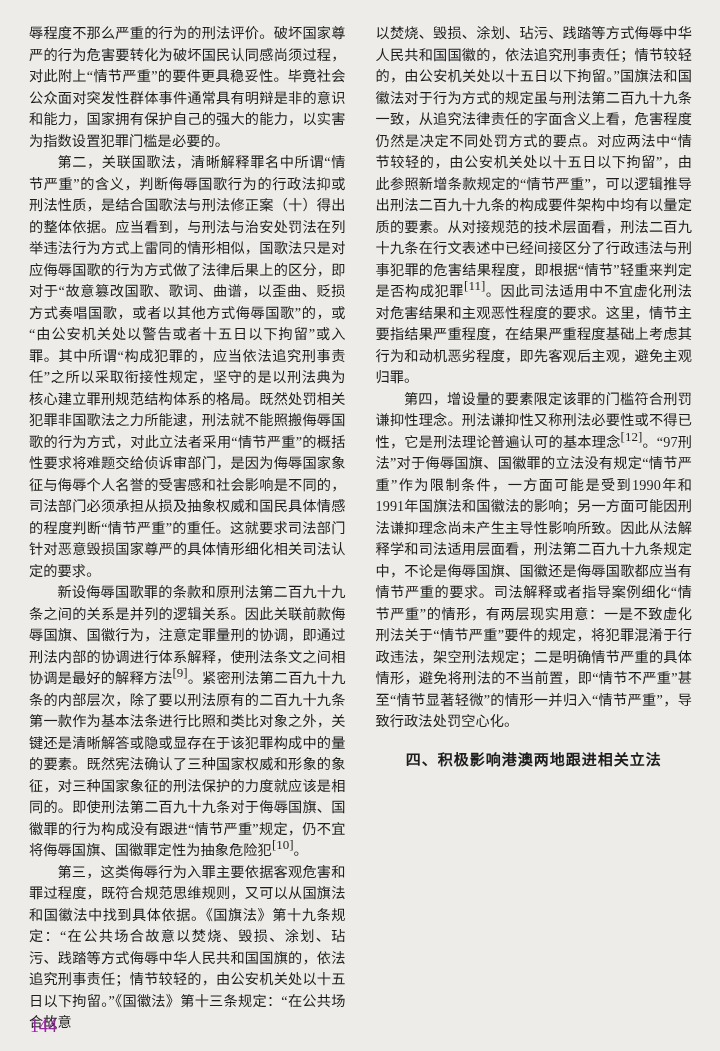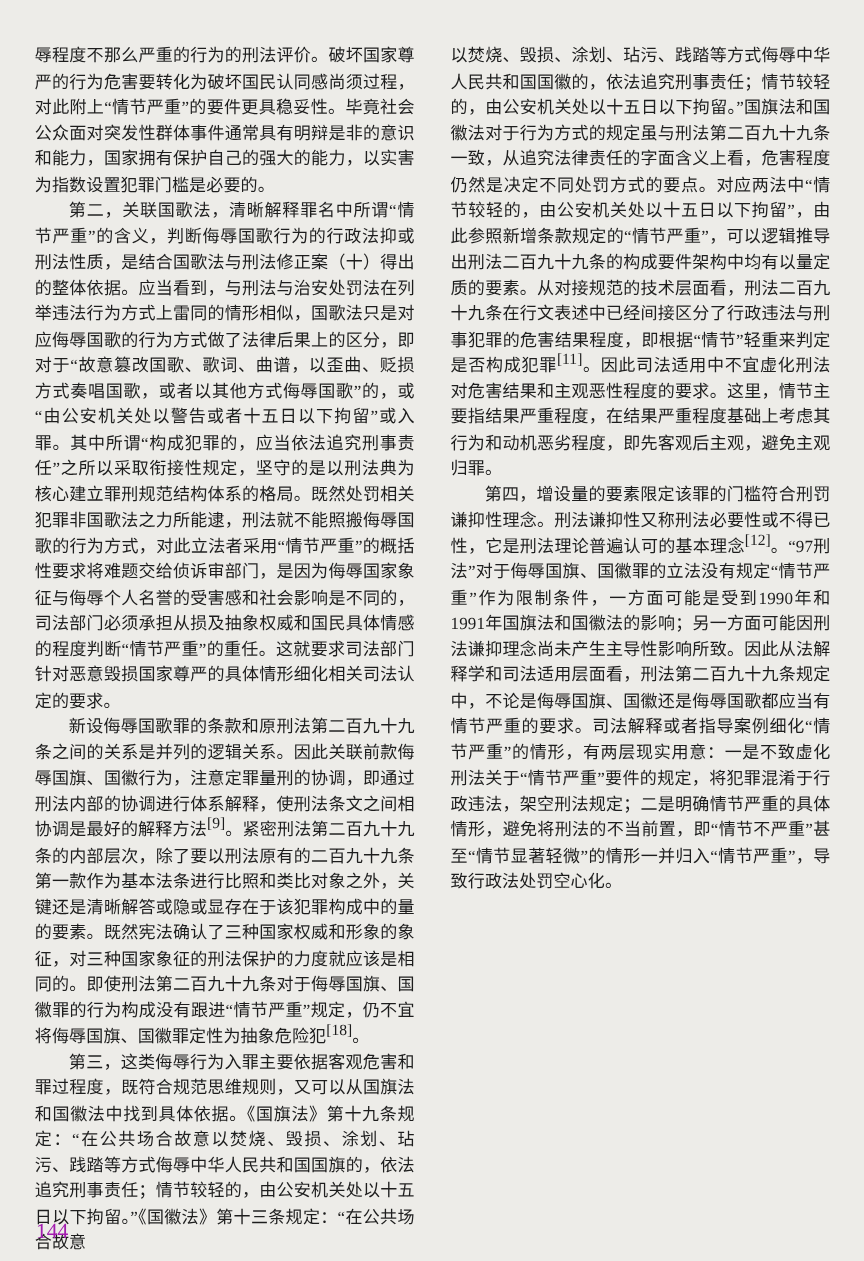--- a/index.html
+++ b/index.html
@@ -22,21 +22,20 @@
     background: #edece8;
     box-sizing: border-box;
   }
   .columns {
     position: absolute;
     left: 29px;
     top: 23px;
     right: 28px;
     display: flex;
     gap: 30px;
-    margin-top: 14px;
   }
   .col {
     width: 330px;
     font-size: 14.2px;
     line-height: 21.5px;
     text-align: justify;
     text-justify: inter-character;
     letter-spacing: 0.1px;
   }
   .col p {
@@ -68,22 +67,23 @@
   }
 </style>
 </head>
 <body>
 
 <div class="page">
   <div class="columns">
     <div class="col" id="col-left">
         <p class="no-indent">辱程度不那么严重的行为的刑法评价。破坏国家尊严的行为危害要转化为破坏国民认同感尚须过程，对此附上“情节严重”的要件更具稳妥性。毕竟社会公众面对突发性群体事件通常具有明辩是非的意识和能力，国家拥有保护自己的强大的能力，以实害为指数设置犯罪门槛是必要的。</p>
         <p class="indent">第二，关联国歌法，清晰解释罪名中所谓“情节严重”的含义，判断侮辱国歌行为的行政法抑或刑法性质，是结合国歌法与刑法修正案（十）得出的整体依据。应当看到，与刑法与治安处罚法在列举违法行为方式上雷同的情形相似，国歌法只是对应侮辱国歌的行为方式做了法律后果上的区分，即对于“故意篡改国歌、歌词、曲谱，以歪曲、贬损方式奏唱国歌，或者以其他方式侮辱国歌”的，或“由公安机关处以警告或者十五日以下拘留”或入罪。其中所谓“构成犯罪的，应当依法追究刑事责任”之所以采取衔接性规定，坚守的是以刑法典为核心建立罪刑规范结构体系的格局。既然处罚相关犯罪非国歌法之力所能逮，刑法就不能照搬侮辱国歌的行为方式，对此立法者采用“情节严重”的概括性要求将难题交给侦诉审部门，是因为侮辱国家象征与侮辱个人名誉的受害感和社会影响是不同的，司法部门必须承担从损及抽象权威和国民具体情感的程度判断“情节严重”的重任。这就要求司法部门针对恶意毁损国家尊严的具体情形细化相关司法认定的要求。</p>
-        <p class="indent">新设侮辱国歌罪的条款和原刑法第二百九十九条之间的关系是并列的逻辑关系。因此关联前款侮辱国旗、国徽行为，注意定罪量刑的协调，即通过刑法内部的协调进行体系解释，使刑法条文之间相协调是最好的解释方法<sup class="fn">[9]</sup>。紧密刑法第二百九十九条的内部层次，除了要以刑法原有的二百九十九条第一款作为基本法条进行比照和类比对象之外，关键还是清晰解答或隐或显存在于该犯罪构成中的量的要素。既然宪法确认了三种国家权威和形象的象征，对三种国家象征的刑法保护的力度就应该是相同的。即使刑法第二百九十九条对于侮辱国旗、国徽罪的行为构成没有跟进“情节严重”规定，仍不宜将侮辱国旗、国徽罪定性为抽象危险犯<sup class="fn">[18]</sup>。</p>
+        <p class="indent">新设侮辱国歌罪的条款和原刑法第二百九十九条之间的关系是并列的逻辑关系。因此关联前款侮辱国旗、国徽行为，注意定罪量刑的协调，即通过刑法内部的协调进行体系解释，使刑法条文之间相协调是最好的解释方法<sup class="fn">[9]</sup>。紧密刑法第二百九十九条的内部层次，除了要以刑法原有的二百九十九条第一款作为基本法条进行比照和类比对象之外，关键还是清晰解答或隐或显存在于该犯罪构成中的量的要素。既然宪法确认了三种国家权威和形象的象征，对三种国家象征的刑法保护的力度就应该是相同的。即使刑法第二百九十九条对于侮辱国旗、国徽罪的行为构成没有跟进“情节严重”规定，仍不宜将侮辱国旗、国徽罪定性为抽象危险犯<sup class="fn">[10]</sup>。</p>
         <p class="indent">第三，这类侮辱行为入罪主要依据客观危害和罪过程度，既符合规范思维规则，又可以从国旗法和国徽法中找到具体依据。《国旗法》第十九条规定：“在公共场合故意以焚烧、毁损、涂划、玷污、践踏等方式侮辱中华人民共和国国旗的，依法追究刑事责任；情节较轻的，由公安机关处以十五日以下拘留。”《国徽法》第十三条规定：“在公共场合故意</p>
       </div>
     <div class="col" id="col-right">
         <p class="no-indent">以焚烧、毁损、涂划、玷污、践踏等方式侮辱中华人民共和国国徽的，依法追究刑事责任；情节较轻的，由公安机关处以十五日以下拘留。”国旗法和国徽法对于行为方式的规定虽与刑法第二百九十九条一致，从追究法律责任的字面含义上看，危害程度仍然是决定不同处罚方式的要点。对应两法中“情节较轻的，由公安机关处以十五日以下拘留”，由此参照新增条款规定的“情节严重”，可以逻辑推导出刑法二百九十九条的构成要件架构中均有以量定质的要素。从对接规范的技术层面看，刑法二百九十九条在行文表述中已经间接区分了行政违法与刑事犯罪的危害结果程度，即根据“情节”轻重来判定是否构成犯罪<sup class="fn">[11]</sup>。因此司法适用中不宜虚化刑法对危害结果和主观恶性程度的要求。这里，情节主要指结果严重程度，在结果严重程度基础上考虑其行为和动机恶劣程度，即先客观后主观，避免主观归罪。</p>
         <p class="indent">第四，增设量的要素限定该罪的门槛符合刑罚谦抑性理念。刑法谦抑性又称刑法必要性或不得已性，它是刑法理论普遍认可的基本理念<sup class="fn">[12]</sup>。“97刑法”对于侮辱国旗、国徽罪的立法没有规定“情节严重”作为限制条件，一方面可能是受到1990年和1991年国旗法和国徽法的影响；另一方面可能因刑法谦抑理念尚未产生主导性影响所致。因此从法解释学和司法适用层面看，刑法第二百九十九条规定中，不论是侮辱国旗、国徽还是侮辱国歌都应当有情节严重的要求。司法解释或者指导案例细化“情节严重”的情形，有两层现实用意：一是不致虚化刑法关于“情节严重”要件的规定，将犯罪混淆于行政违法，架空刑法规定；二是明确情节严重的具体情形，避免将刑法的不当前置，即“情节不严重”甚至“情节显著轻微”的情形一并归入“情节严重”，导致行政法处罚空心化。</p>
+        <h2 class="sec-heading">四、积极影响港澳两地跟进相关立法</h2>
       </div>
   </div>
   <div class="page-number">144</div>
 </div>
 
 </body></html>

